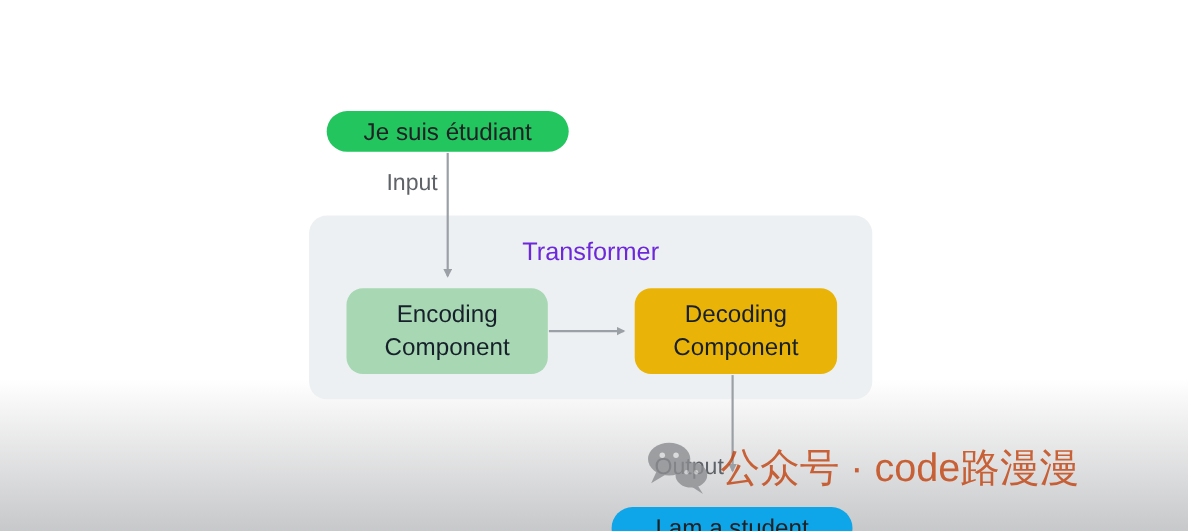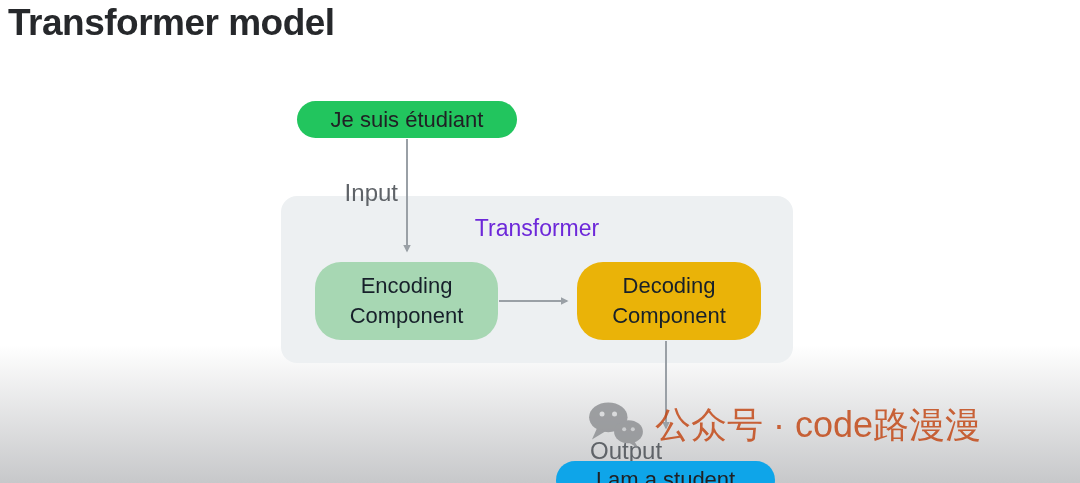--- a/index.html
+++ b/index.html
@@ -18,35 +18,35 @@
     font-size:37px;font-weight:700;color:#26282b;letter-spacing:-0.5px;
     z-index:3;
   }
   .pill{
     position:absolute;display:flex;align-items:center;justify-content:center;
     border-radius:19px;font-size:22px;color:#202124;z-index:3;
   }
   .pill-input{left:297px;top:101px;width:220px;height:37px;background:#22c55e;}
   .pill-output{left:556px;top:435px;width:219px;height:38px;background:#0ea5e9;margin-top:26px;}
   .flow-label{
-    position:absolute;font-size:24px;color:#5f6368;text-align:right;z-index:3;margin-top:24px;
+    position:absolute;font-size:21px;color:#5f6368;text-align:right;z-index:3;
   }
   .label-input{left:330px;top:155px;width:68px;}
   .label-output{left:590px;top:413px;width:68px;}
   .container-box{
     position:absolute;left:281px;top:196px;width:512px;height:167px;
     background:#edf0f2;border-radius:16px;z-index:1;
   }
   .container-label{
     position:absolute;left:281px;top:215px;width:512px;text-align:center;
     font-size:23px;color:#6d28d9;z-index:2;
   }
   .component{
     position:absolute;display:flex;align-items:center;justify-content:center;
-    border-radius:26px;font-size:22px;line-height:30px;color:#17202a;
+    border-radius:15px;font-size:22px;line-height:30px;color:#17202a;
     text-align:center;white-space:pre-line;z-index:2;
   }
   .encoder{left:315px;top:262px;width:183px;height:78px;background:#a7d7b3;}
   .decoder{left:577px;top:262px;width:184px;height:78px;background:#eab308;}
   .arrows{position:absolute;left:0;top:0;width:1080px;height:483px;z-index:2;pointer-events:none;}
   .watermark{
     position:absolute;left:585px;top:400px;display:flex;align-items:center;
     z-index:4;opacity:0.8;
   }
   .watermark-icon{width:62px;height:50px;margin-right:8px;}
@@ -54,21 +54,20 @@
     font-size:36px;color:#c2410c;white-space:nowrap;
   }
 </style>
 </head>
 <body>
 
 <div class="canvas">
 
   <div class="floor"></div>
 
-  <div class="page-title">Transformer model</div>
 
   <div class="pill pill-input">
     <span>Je suis étudiant</span>
   </div>
 
   <div class="flow-label label-input">Input</div>
 
   <div class="container-box"></div>
   <div class="container-label">Transformer</div>
 

